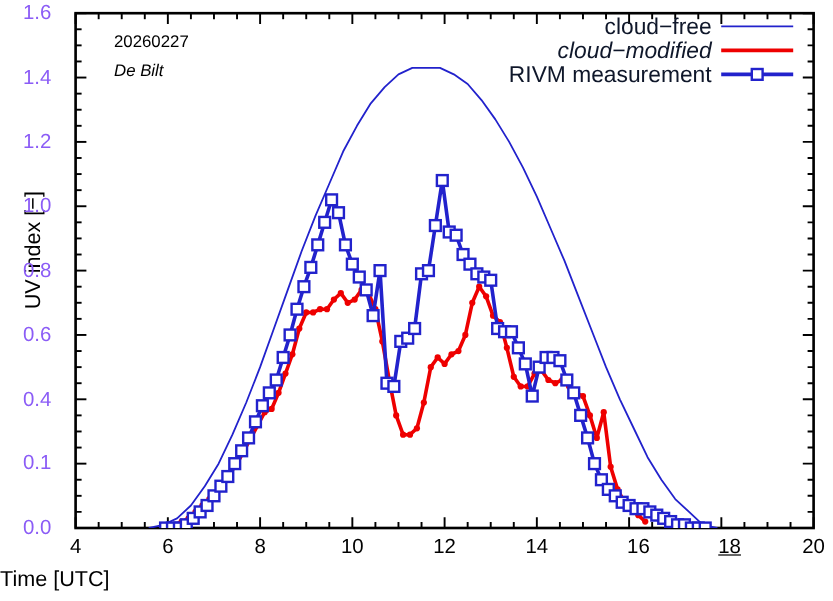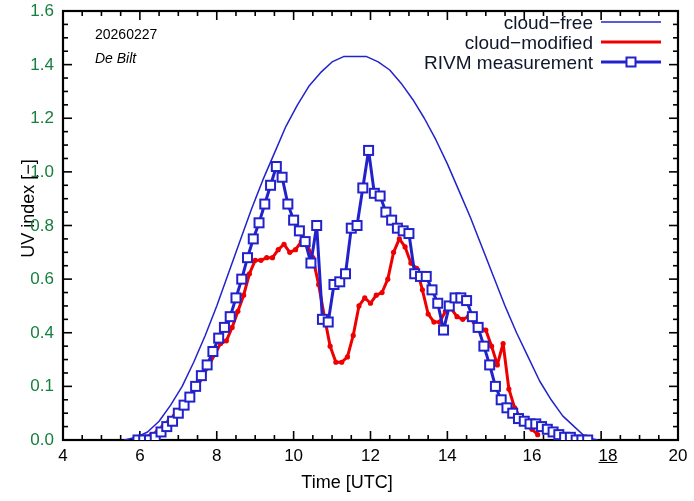--- a/index.html
+++ b/index.html
@@ -6,30 +6,30 @@
   body{width:694px;height:501px;overflow:hidden;
        font-family:"Liberation Sans", sans-serif;color:#000;}
   #figure{position:relative;width:694px;height:501px;background:#fff;}
   #plotsvg{position:absolute;left:0;top:0;}
   .annot{position:absolute;font-size:14px;color:#000;white-space:nowrap;}
   #annot-date{left:95px;top:26px;}
   #annot-site{left:95px;top:50px;font-style:italic;}
   .legend-label{position:absolute;font-size:19px;color:#0f172a;text-align:right;
                 white-space:nowrap;right:101px;}
   #legend-label-0{top:12px;}
-  #legend-label-1{top:32px;}
+  #legend-label-1{top:32px;font-style:italic;}
   #legend-label-2{top:52px;}
   .axlabel{position:absolute;font-size:18px;color:#000;white-space:nowrap;}
-  #xlabel{left:0;right:0;top:472px;text-align:center;}
+  #xlabel{left:0;right:0;top:472px;text-align:left;}
   #ylabel{left:-52px;top:198px;width:160px;text-align:center;
           transform:rotate(-90deg);transform-origin:50% 50%;}
   .tick-x{position:absolute;font-size:17px;color:#000;
           transform:translateX(-50%);top:446px;}
-  .tick-y{position:absolute;font-size:17px;color:#15803d;
-          transform:translateY(-50%);text-align:right;width:46px;left:8px;}
+  .tick-y{position:absolute;font-size:17px;color:#8b5cf6;
+          transform:translateY(-50%);text-align:center;width:46px;left:8px;}
 </style>
 </head>
 <body>
 
 <div id="figure">
 
   <svg id="plotsvg" width="694" height="501">
       <rect x="63" y="11" width="615" height="429" fill="none" stroke="#000" stroke-width="2.2"></rect>
       <g stroke="#000" stroke-width="1.6">
         <line x1="63" y1="440" x2="63" y2="431"></line>

